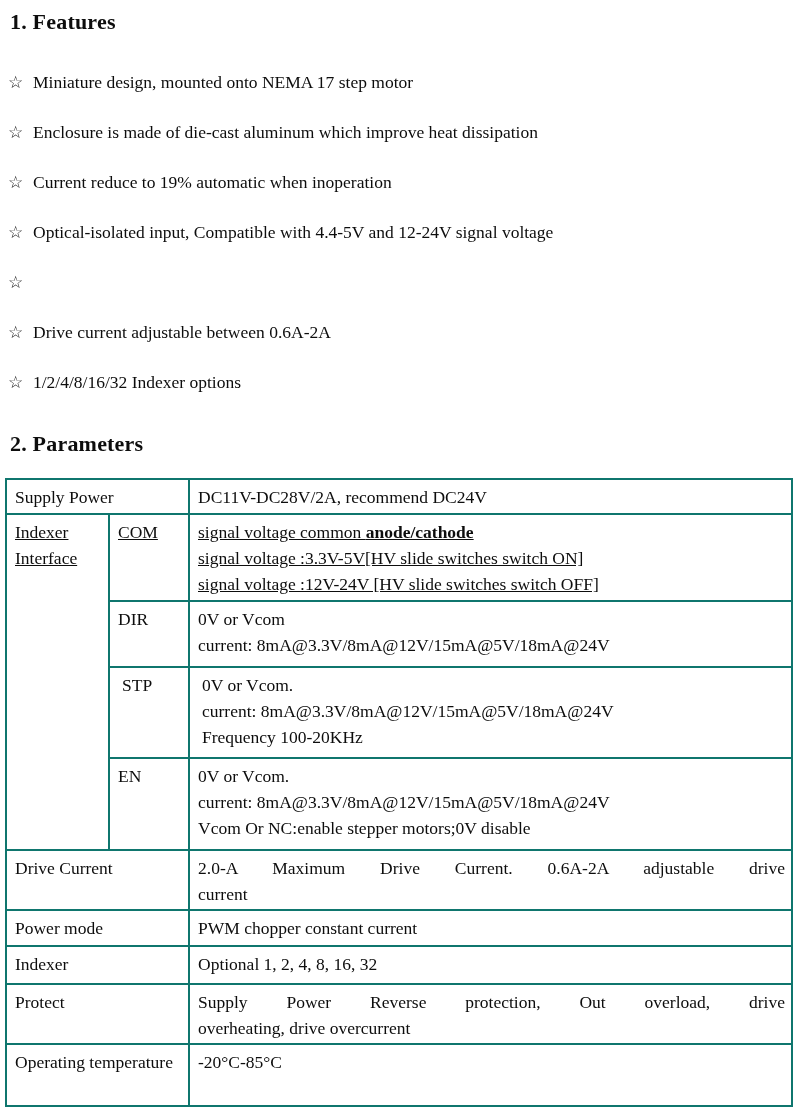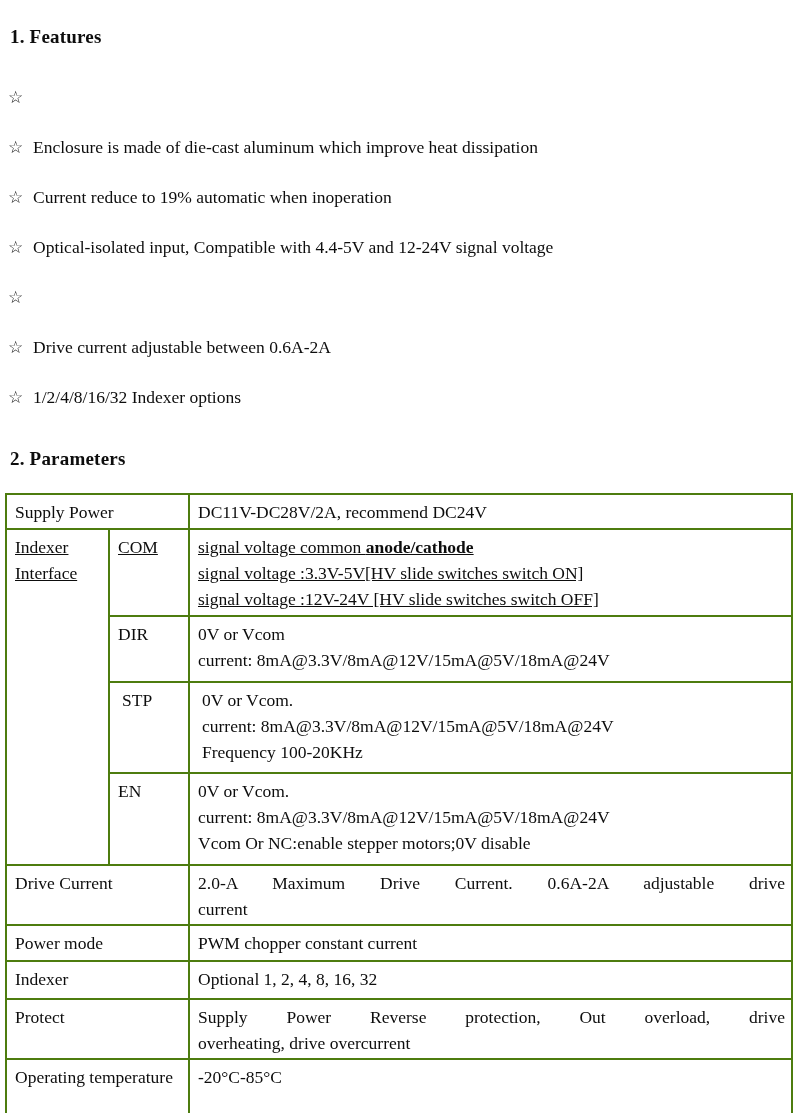--- a/index.html
+++ b/index.html
@@ -10,24 +10,24 @@
     font-family: "Liberation Serif", "DejaVu Serif", serif;
   }
   .page {
     position: relative;
     width: 800px;
     height: 1113px;
     background: #ffffff;
     overflow: hidden;
   }
   .heading {
-    font-size: 19px;
+    font-size: 22px;
     font-weight: bold;
     line-height: 23px;
-    margin: 16px 0 0 10px;
+    margin: 1px 0 0 10px;
     letter-spacing: 0.2px;
   }
   .heading-features { padding-top: 9px; }
   .heading-params  { margin-top: 38px; }
 
   ul.features {
     list-style: none;
     margin: 39px 0 0 8px;
     padding: 0;
   }
@@ -49,21 +49,21 @@
 
   table.params {
     border-collapse: collapse;
     table-layout: fixed;
     width: 788px;
     margin: 23px 0 0 5px;
   }
   table.params col.c1 { width: 103px; }
   table.params col.c2 { width: 80px;  }
   table.params td {
-    border: 2px solid #4d7c0f;
+    border: 2px solid #0f766e;
     vertical-align: top;
     font-size: 17.5px;
     line-height: 26px;
     padding: 4px 6px 2px 8px;
     overflow: hidden;
   }
   td.lbl  { padding-left: 7px; }
   td.grp  { padding-top: 24px; }
   td.key  { padding-left: 9px; }
   td.val  { padding-left: 9px; padding-right: 10px; }
@@ -84,20 +84,21 @@
 </head>
 <body>
 
 <div class="page">
 
   <div class="heading heading-features">1. Features</div>
 
   <ul class="features">
     <li>
       <span class="star">☆</span>
+      <span>Miniature design, mounted onto NEMA 17 step motor</span>
     </li>
     <li>
       <span class="star">☆</span>
       <span>Enclosure is made of die-cast aluminum which improve heat dissipation</span>
     </li>
     <li>
       <span class="star">☆</span>
       <span>Current reduce to 19% automatic when inoperation</span>
     </li>
     <li>

